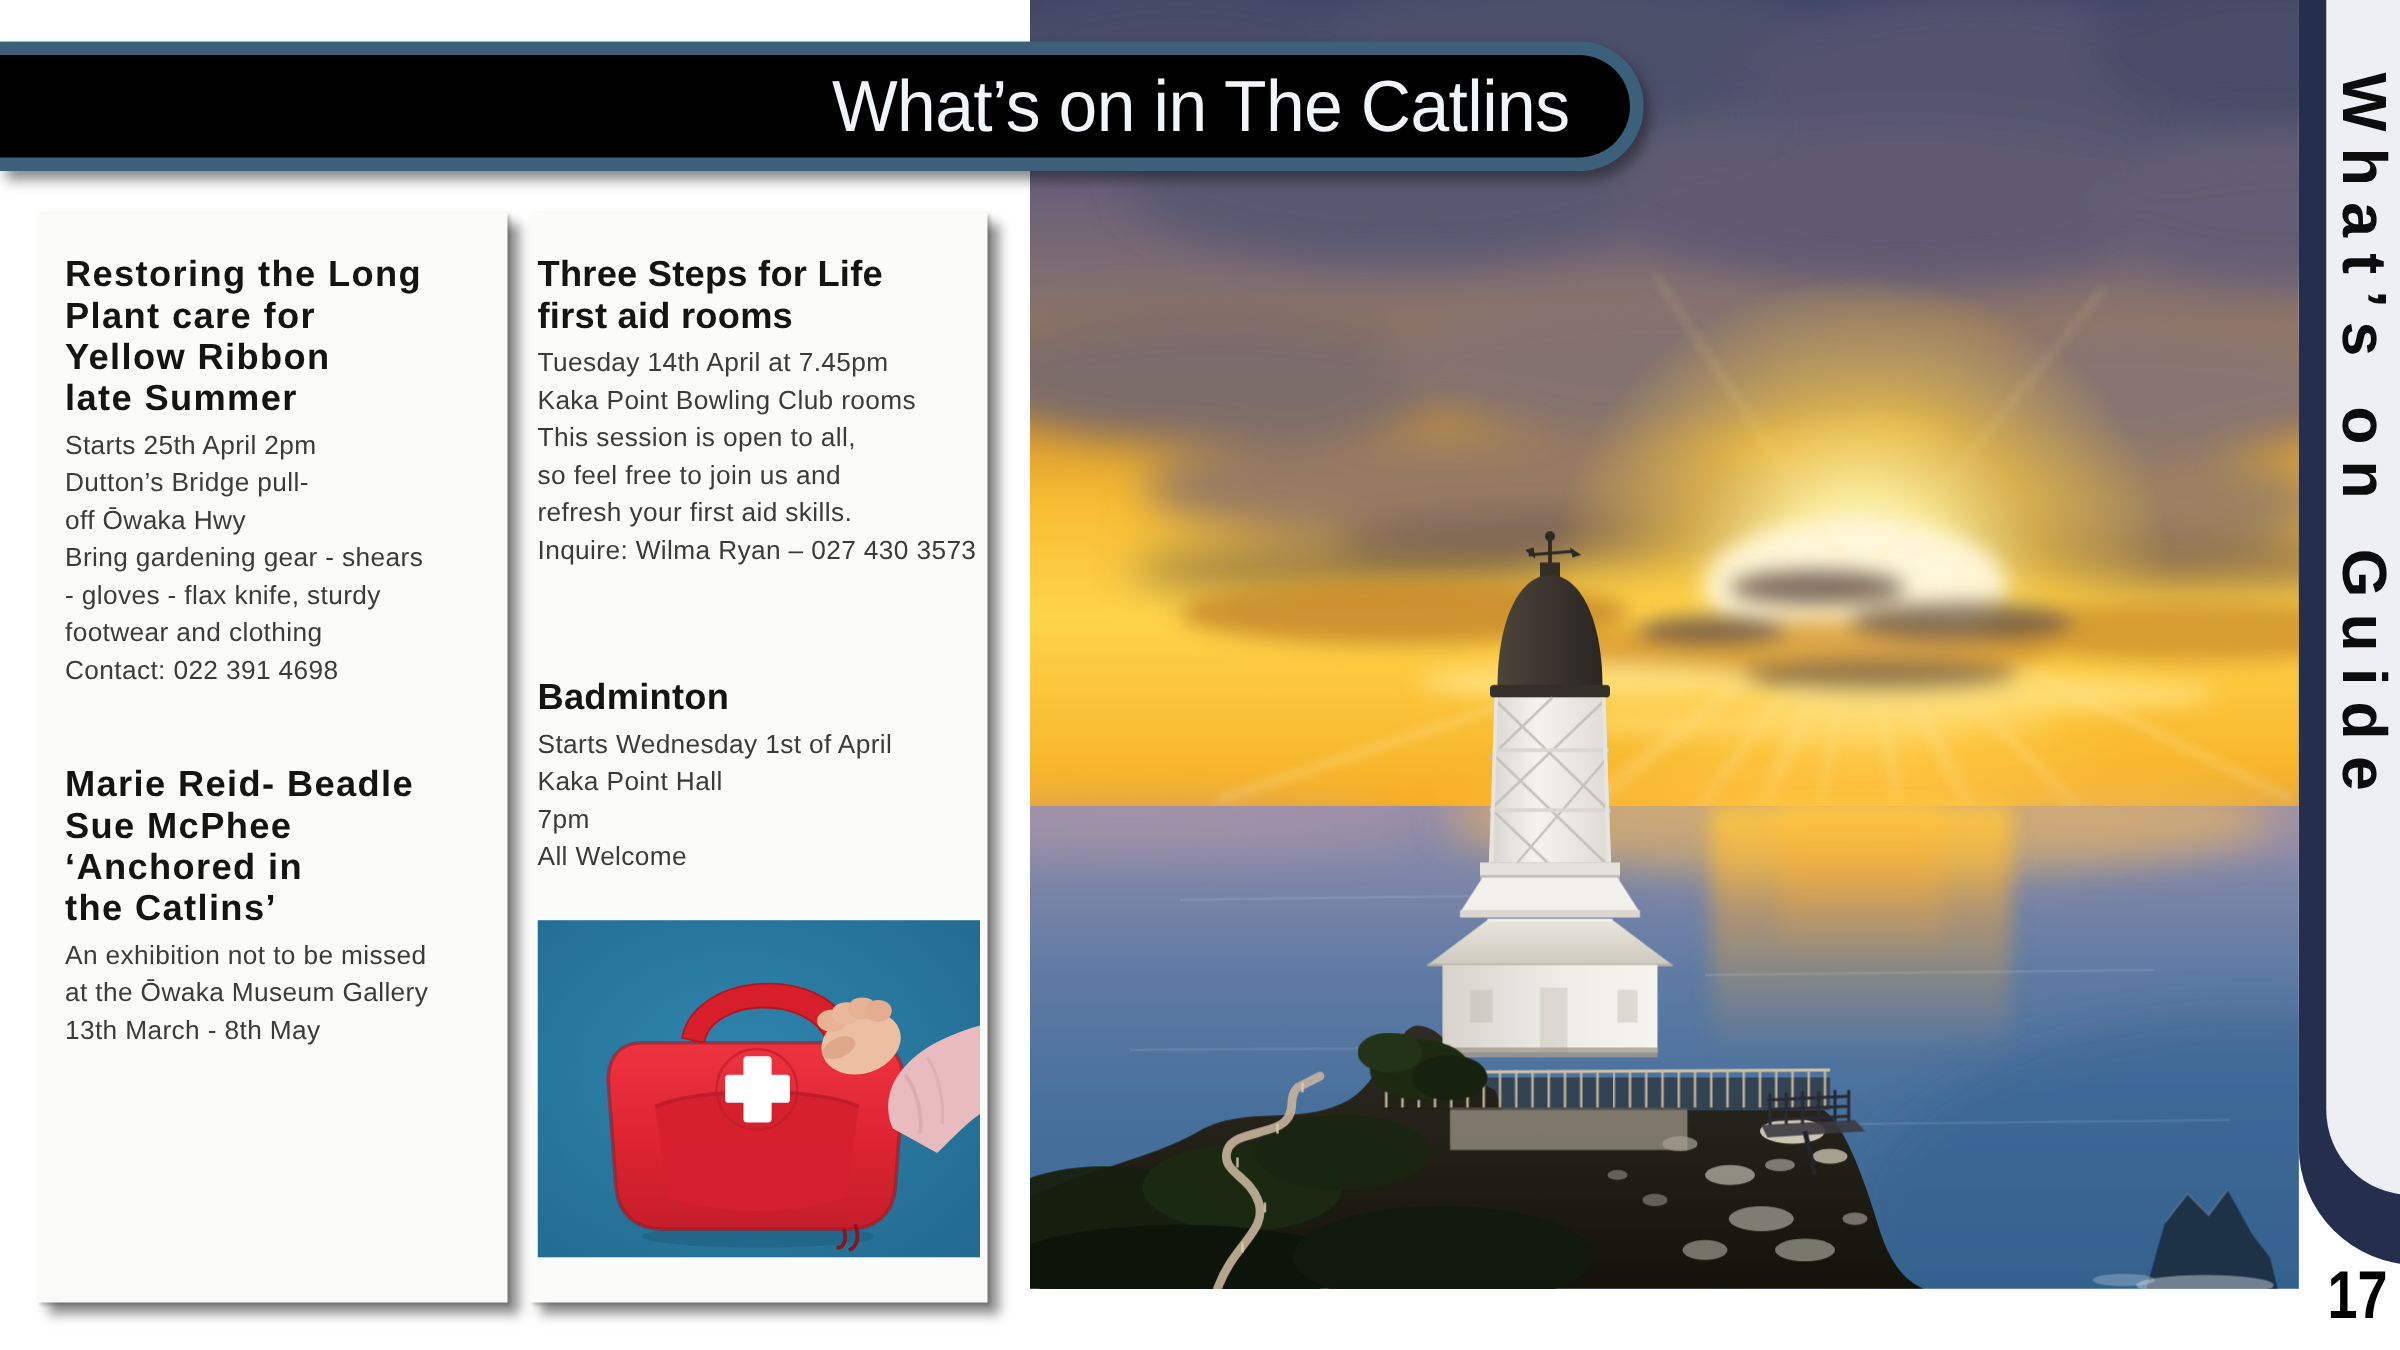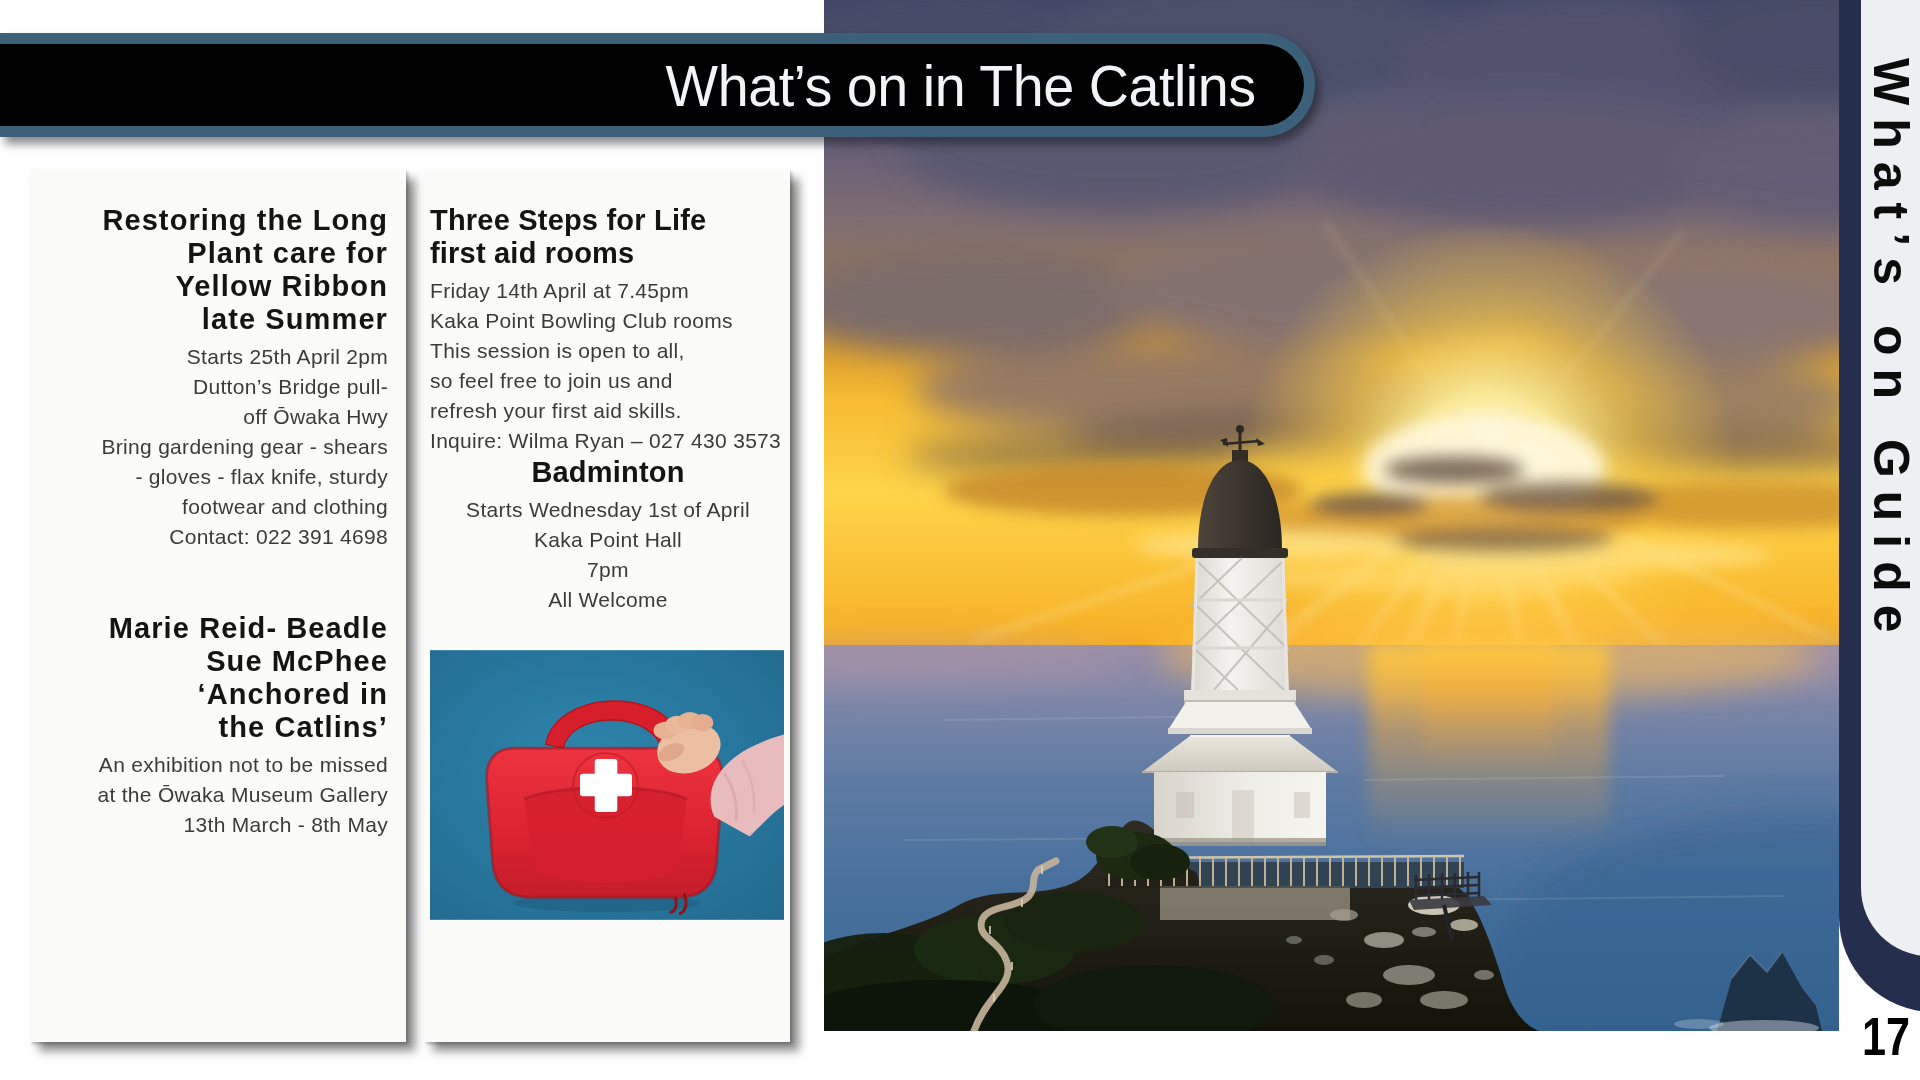--- a/index.html
+++ b/index.html
@@ -21,33 +21,33 @@
   .banner-title{
     font-size:58px;font-weight:400;color:#f2f5f7;letter-spacing:-0.5px;
     white-space:nowrap;transform:scale(.96,1);transform-origin:right center;
   }
   
   .card{
     position:absolute;top:170px;background:#fbfbf9;
     box-shadow:9px 9px 9px rgba(25,25,25,.5),2px 2px 3px rgba(0,0,0,.25);
     box-sizing:border-box;z-index:20;
   }
-  .card1{left:30px;width:376px;height:872px;padding:34px 18px 0 22px;text-align:right;}
+  .card1{left:30px;width:376px;height:872px;padding:34px 18px 0 22px;}
   .card2{left:424px;width:366px;height:872px;padding:34px 4px 0 6px;}
   .ev-heading{
     font-size:29px;line-height:33px;font-weight:700;color:#141414;
     letter-spacing:1.1px;white-space:nowrap;
   }
   .card2 .ev-heading{letter-spacing:0.2px;}
   .ev-body{
     margin-top:6px;font-size:21px;line-height:30px;color:#3b3b3b;
     letter-spacing:0.3px;white-space:nowrap;
   }
   .gap1{margin-top:60px;}
-  .gap2{text-align:center;}
+  .gap2{margin-top:86px;}
   
   .firstaid{
     margin-top:34px;margin-left:0;width:354px;height:272px;display:block;
   }
   
   .photo{
     position:absolute;left:824px;top:0;width:1015px;height:1031px;z-index:5;
   }
   .photo svg{display:block;width:100%;height:100%;}
   
@@ -110,21 +110,21 @@
   </div>
 </div>
 
 <div class="card card2">
   <div>
     <div class="ev-heading">
         <div>Three Steps for Life</div>
         <div>first aid rooms</div>
       </div>
     <div class="ev-body">
-        <div>Friday 14th April at 7.45pm</div>
+        <div>Tuesday 14th April at 7.45pm</div>
         <div>Kaka Point Bowling Club rooms</div>
         <div>This session is open to all,</div>
         <div>so feel free to join us and</div>
         <div>refresh your first aid skills.</div>
         <div>Inquire: Wilma Ryan – 027 430 3573</div>
       </div>
   </div>
   <div class="gap2">
     <div class="ev-heading">
         <div>Badminton</div>

